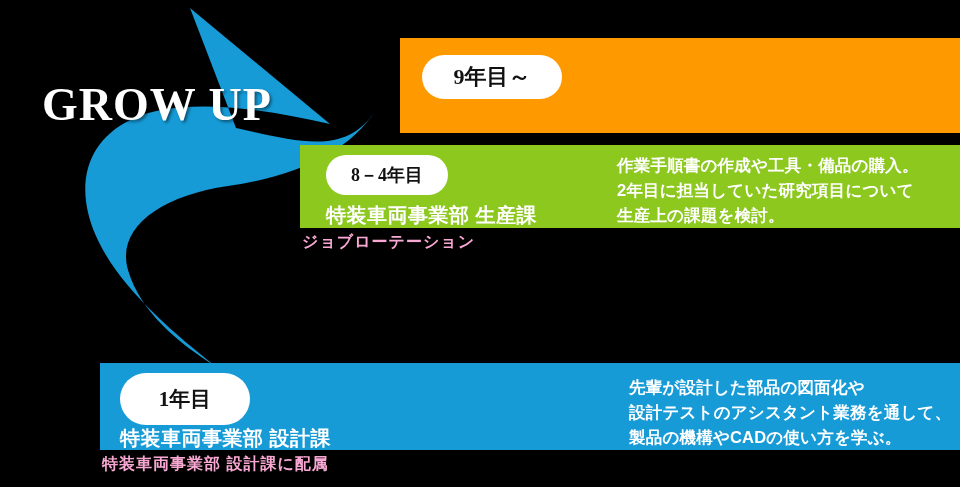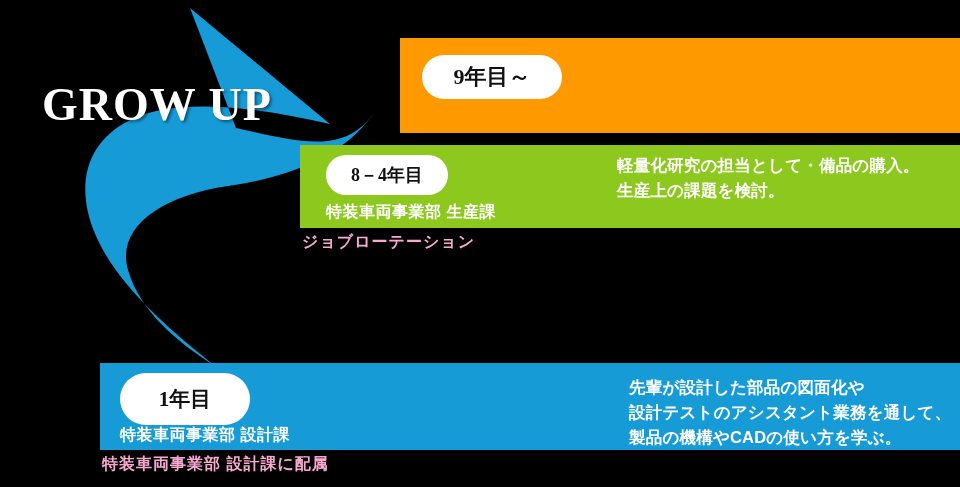--- a/index.html
+++ b/index.html
@@ -71,21 +71,21 @@
     align-items: center;
     justify-content: center;
     white-space: nowrap;
     box-sizing: border-box;
   }
 
   .sublabel {
     position: absolute;
     color: #ffffff;
     font-weight: bold;
-    font-size: 16px;
+    font-size: 20px;
     white-space: nowrap;
     letter-spacing: 0.5px;
   }
 
   .body-text {
     position: absolute;
     color: #ffffff;
     font-weight: bold;
     font-size: 16.5px;
     line-height: 1.52;
@@ -150,21 +150,22 @@
     <div class="band-inner">
       <div class="pill">9年目～</div>
     </div>
   </div>
 
   <div class="band" id="band-year34">
     <div class="band-inner">
       <div class="pill">8－4年目</div>
       <div class="sublabel">特装車両事業部  生産課</div>
       <div class="body-text">
-        <span>軽量化研究の担当として・備品の購入。</span>
+        <span>作業手順書の作成や工具・備品の購入。</span>
+        <span>2年目に担当していた研究項目について</span>
         <span>生産上の課題を検討。</span>
       </div>
     </div>
   </div>
 
 
   <div class="band" id="band-year1">
     <div class="band-inner">
       <div class="pill">1年目</div>
       <div class="sublabel">特装車両事業部  設計課</div>

